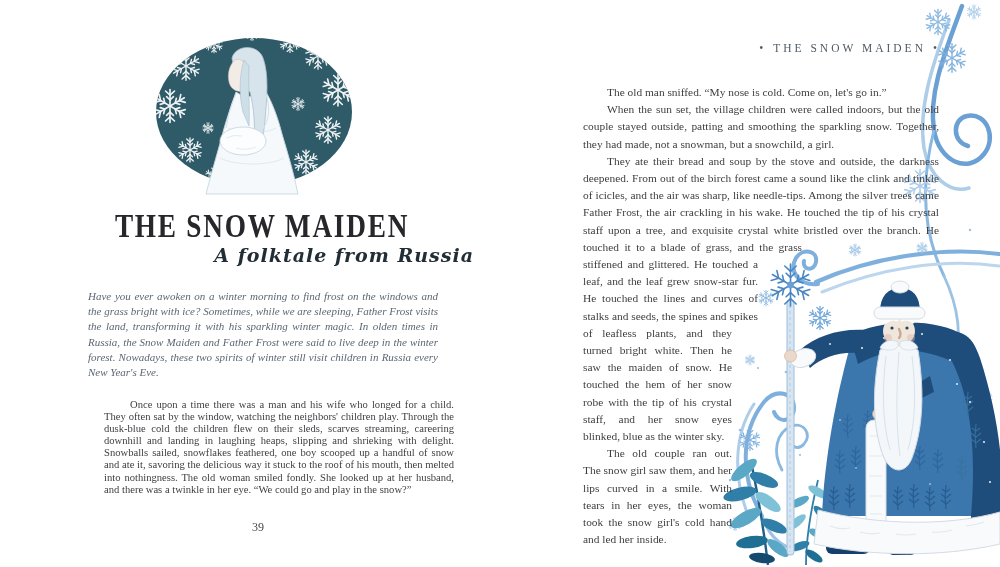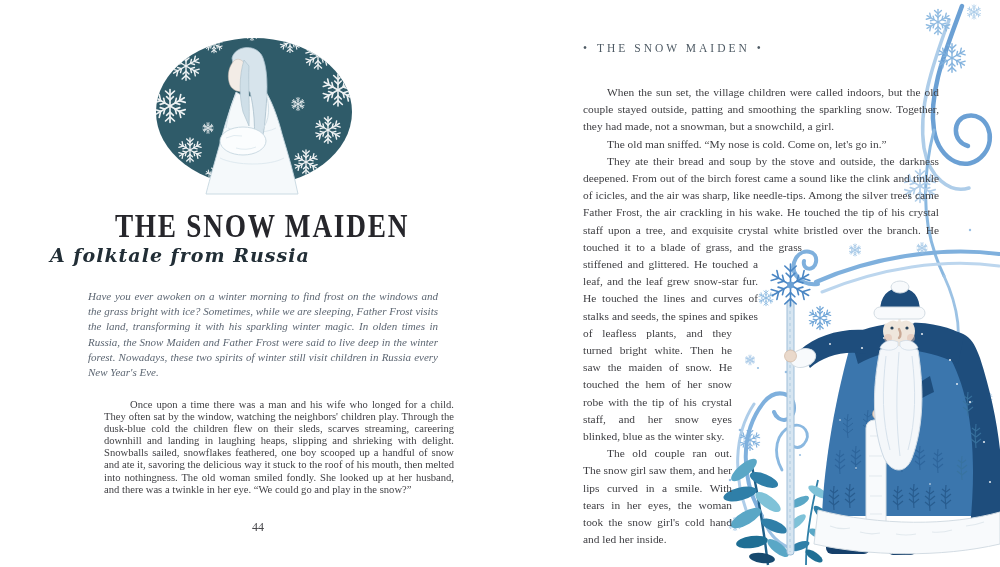--- a/index.html
+++ b/index.html
@@ -14,21 +14,21 @@
   
   .oval-illo { position:absolute; left:148px; top:8px; width:212px; height:192px; }
 
   .title {
     position:absolute; left:50px; top:207px; width:424px; margin:0;
     text-align:center; font-size:31px; font-weight:bold; color:#26262b;
     letter-spacing:2px; transform:scale(0.88,1.08); transform-origin:50% 0;
     font-family:"Liberation Serif", serif; white-space:nowrap;
   }
   .subtitle {
-    position:absolute; left:50px; top:244px; width:424px; text-align:left;
+    position:absolute; left:50px; top:244px; width:424px; text-align:right;
     font-family:"DejaVu Serif", serif; font-style:italic; font-weight:bold;
     font-size:19px; color:#222e36; letter-spacing:1px;
   }
   .intro {
     position:absolute; left:88px; top:289px; width:350px; margin:0;
     font-style:italic; font-size:11px; line-height:15.2px;
     text-align:justify; color:#5c6672;
   }
   .left-body {
     position:absolute; left:88px; top:383px; width:350px; margin:16px;
@@ -37,21 +37,21 @@
   }
   .page-number {
     position:absolute; left:88px; top:520px; width:340px; text-align:center;
     font-size:12px; color:#46464a;
   }
 
   
   .frost-illo { position:absolute; left:0; top:0; width:500px; height:567px; pointer-events:none; }
 
   .running-header {
-    position:absolute; left:83px; top:42px; width:357px; text-align:left;
+    position:absolute; left:83px; top:42px; width:357px; text-align:right;
     font-size:11.5px; letter-spacing:3px; color:#4e5a64;
   }
   .running-header .rh-label { margin:0 7px; }
 
   .rp-text {
     position:absolute; left:83px; top:84px; width:357px;
     font-size:11.4px; line-height:17.2px; text-align:justify; color:#3e3e42;
   }
   .rp-text p { margin:0; text-indent:24px; }
   .cut { float:right; clear:right; width:1px; }
@@ -121,21 +121,21 @@
         <ellipse cx="95" cy="133" rx="23" ry="14" fill="#fbfdfe" stroke="#c6d7e0" stroke-width="0.9"></ellipse>
         <path d="M78,130 q8,-4 16,-2 M88,140 q10,3 20,-1" fill="none" stroke="#e2ecf1" stroke-width="1"></path>
         <path d="M118,86 C122,98 122,112 114,122 M88,86 C82,98 80,110 78,120" fill="none" stroke="#d4e1e8" stroke-width="1"></path>
       </g>
     </svg>
 
     <h1 class="title">THE SNOW MAIDEN</h1>
     <div class="subtitle">A folktale from Russia</div>
     <p class="intro">Have you ever awoken on a winter morning to find frost on the windows and the grass bright with ice? Sometimes, while we are sleeping, Father Frost visits the land, transforming it with his sparkling winter magic. In olden times in Russia, the Snow Maiden and Father Frost were said to live deep in the winter forest. Nowadays, these two spirits of winter still visit children in Russia every New Year's Eve.</p>
     <p class="left-body">Once upon a time there was a man and his wife who longed for a child. They often sat by the window, watching the neighbors' children play. Through the dusk-blue cold the children flew on their sleds, scarves streaming, careering downhill and landing in laughing heaps, slipping and shrieking with delight. Snowballs sailed, snowflakes feathered, one boy scooped up a handful of snow and ate it, savoring the delicious way it stuck to the roof of his mouth, then melted into nothingness. The old woman smiled fondly. She looked up at her husband, and there was a twinkle in her eye. “We could go and play in the snow?”</p>
-    <div class="page-number">44</div>
+    <div class="page-number">39</div>
   </section>
 
   <section class="page right">
 
     <svg class="frost-illo" viewBox="0 0 500 567" aria-hidden="true">
 
       <g fill="none" stroke-linecap="round">
         <path d="M462,6 C446,50 428,92 434,130 C439,162 468,174 484,154 C497,138 487,112 467,116 C452,119 452,142 468,146" stroke="#6ba0d4" stroke-width="4.5"></path>
         <path d="M449,20 C432,66 418,108 424,148 C429,177 450,194 469,188" stroke="#aecde9" stroke-width="3.5"></path>
         <path d="M434,130 C420,185 424,235 444,276" stroke="#8ab8e0" stroke-width="3"></path>
@@ -284,21 +284,21 @@
 
     <div class="running-header">
       <span>•</span><span class="rh-label">THE SNOW MAIDEN</span><span>•</span>
     </div>
 
     <div class="rp-text">
       <div class="cut cut-a"></div>
       <div class="cut cut-b"></div>
       <div class="cut cut-c"></div>
       <div class="cut cut-d"></div>
+      <p>The old man sniffed. “My nose is cold. Come on, let's go in.”</p>
       <p>When the sun set, the village children were called indoors, but the old couple stayed outside, patting and smoothing the sparkling snow. Together, they had made, not a snowman, but a snowchild, a girl.</p>
-      <p>The old man sniffed. “My nose is cold. Come on, let's go in.”</p>
       <p>They ate their bread and soup by the stove and outside, the darkness deepened. From out of the birch forest came a sound like the clink and tinkle of icicles, and the air was sharp, like needle-tips. Among the silver trees came Father Frost, the air crackling in his wake. He touched the tip of his crystal staff upon a tree, and exquisite crystal white bristled over the branch. He touched it to a blade of grass, and the grass stiffened and glittered. He touched a leaf, and the leaf grew snow-star fur. He touched the lines and curves of stalks and seeds, the spines and spikes of leafless plants, and they turned bright white. Then he saw the maiden of snow. He touched the hem of her snow robe with the tip of his crystal staff, and her snow eyes blinked, blue as the winter sky.</p>
       <p>The old couple ran out. The snow girl saw them, and her lips curved in a smile. With tears in her eyes, the woman took the snow girl's cold hand and led her inside.</p>
 
     </div>
   </section>
 
 </div>
 
 </body></html>

